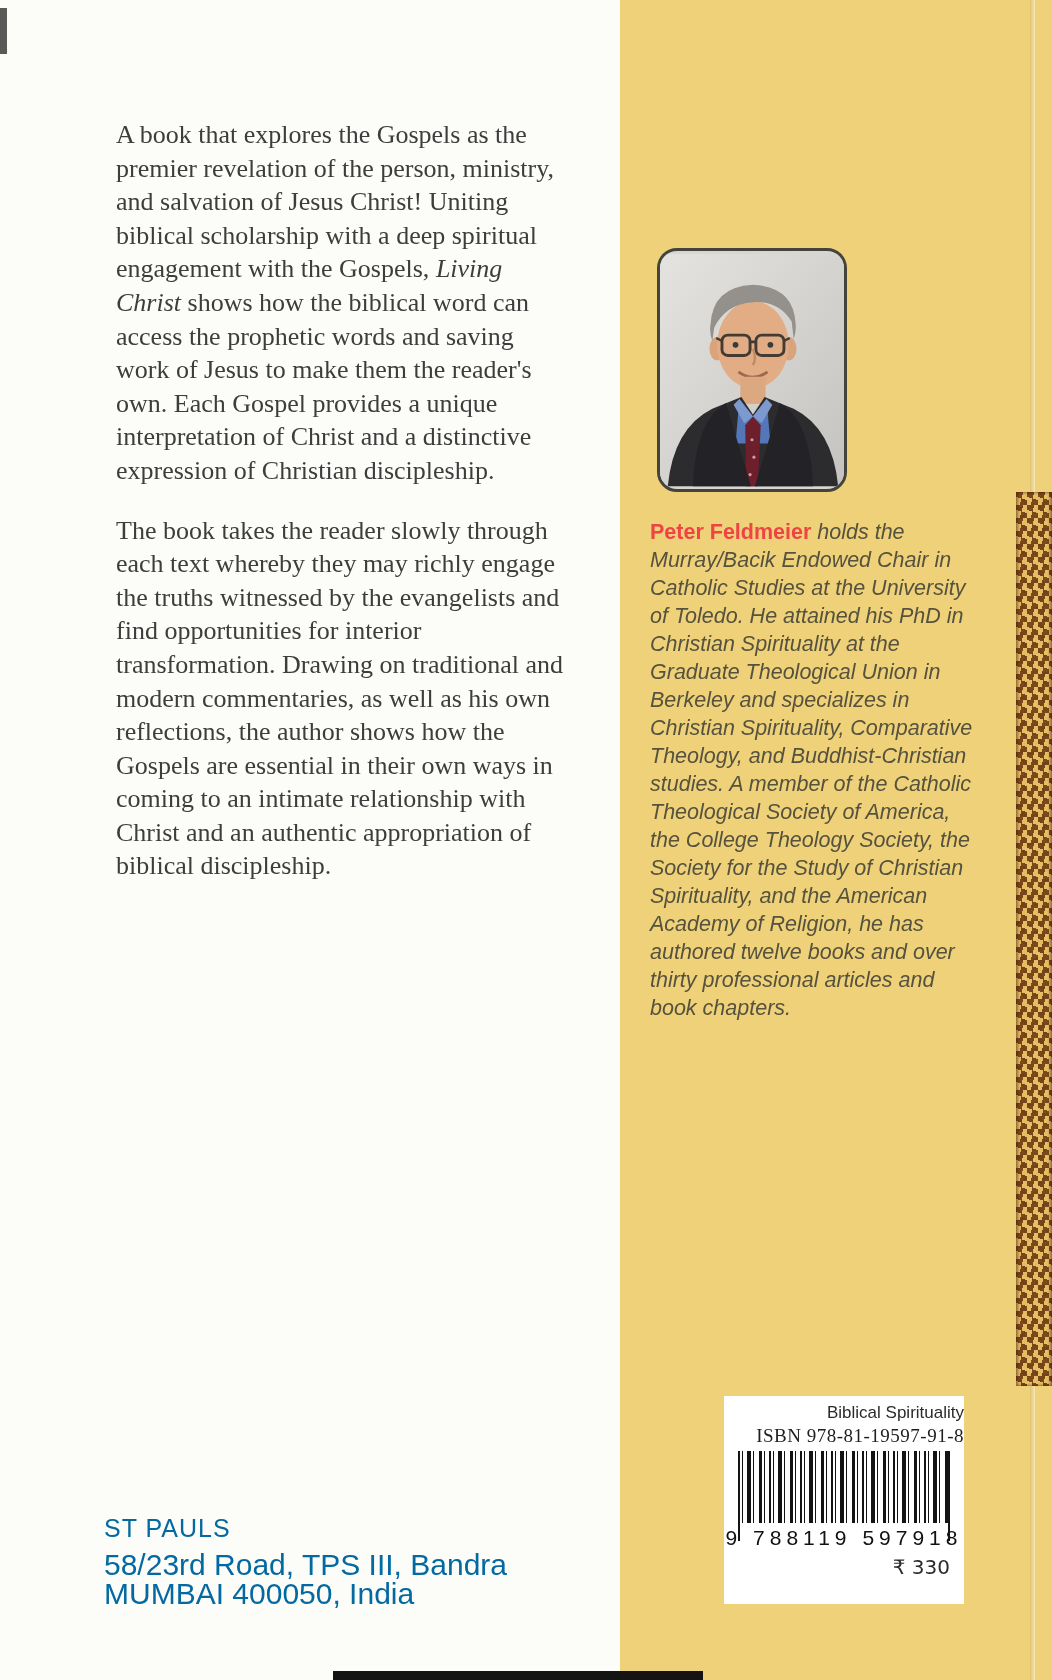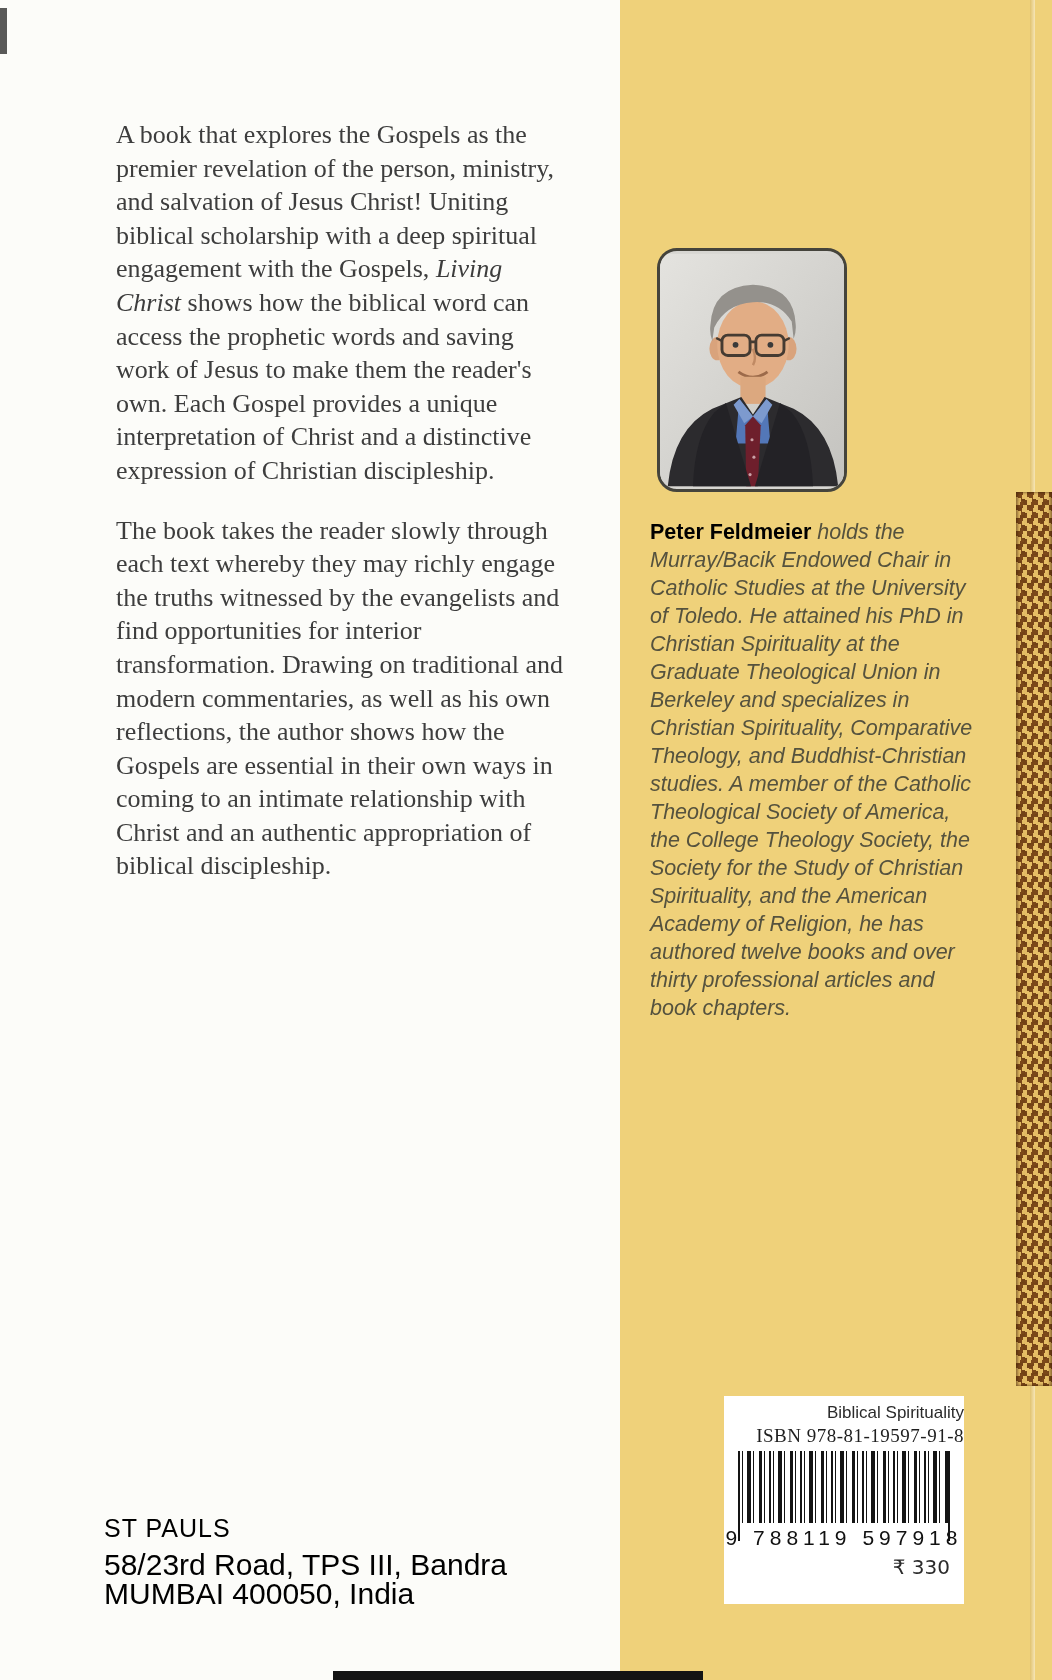--- a/index.html
+++ b/index.html
@@ -35,21 +35,21 @@
     border:3px solid #45443c; border-radius:20px; overflow:hidden;
     background:#d7d6d2; box-sizing:border-box;
   }
   .photo-frame svg { display:block; width:100%; height:100%; }
 
   
   .bio-block {
     position:absolute; left:650px; top:518px; width:330px;
     font-size:21.5px; line-height:28px; font-style:italic; color:#55523e;
   }
-  .bio-block strong { font-style:normal; font-weight:bold; color:#000000; }
+  .bio-block strong { font-style:normal; font-weight:bold; color:#ef4444; }
   .bio-block p { margin:0; }
 
   
   .mosaic {
     position:absolute; left:1016px; top:492px; width:36px; height:894px;
     background-color:#8a5a28;
     background-image:
       repeating-conic-gradient(from 15deg, rgba(233,194,104,0.95) 0 25%, rgba(116,66,22,0.9) 25% 50%),
       repeating-conic-gradient(from 65deg, rgba(204,146,62,0.65) 0 25%, rgba(84,46,14,0.55) 25% 50%),
       repeating-linear-gradient(175deg, rgba(60,32,8,0.35) 0 3px, rgba(240,210,130,0.25) 3px 7px);
@@ -85,21 +85,21 @@
   .digits {
     text-align:center; font-size:21px; letter-spacing:5px;
     color:#111; margin:3px 0 0 0;
   }
   .price {
     text-align:right; padding-right:14px; font-size:20px; color:#2b2b2b;
     margin:5px 0 0 0; font-family:"DejaVu Sans", sans-serif;
   }
 
   
-  .publisher { position:absolute; left:104px; top:1514px; color:#000000; }
+  .publisher { position:absolute; left:104px; top:1514px; color:#0369a1; }
   .publisher .pub-name { font-size:25px; letter-spacing:1px; margin:0 0 7px 0; }
   .publisher .addr { font-size:30px; margin:0; line-height:29px; }
 
   
   .bottom-bar { position:absolute; left:333px; top:1671px; width:370px; height:9px; background:#141414; }
   .corner-mark { position:absolute; left:0; top:8px; width:7px; height:46px; background:#3c3c3c; opacity:0.85; }
 </style>
 </head>
 <body>
 

